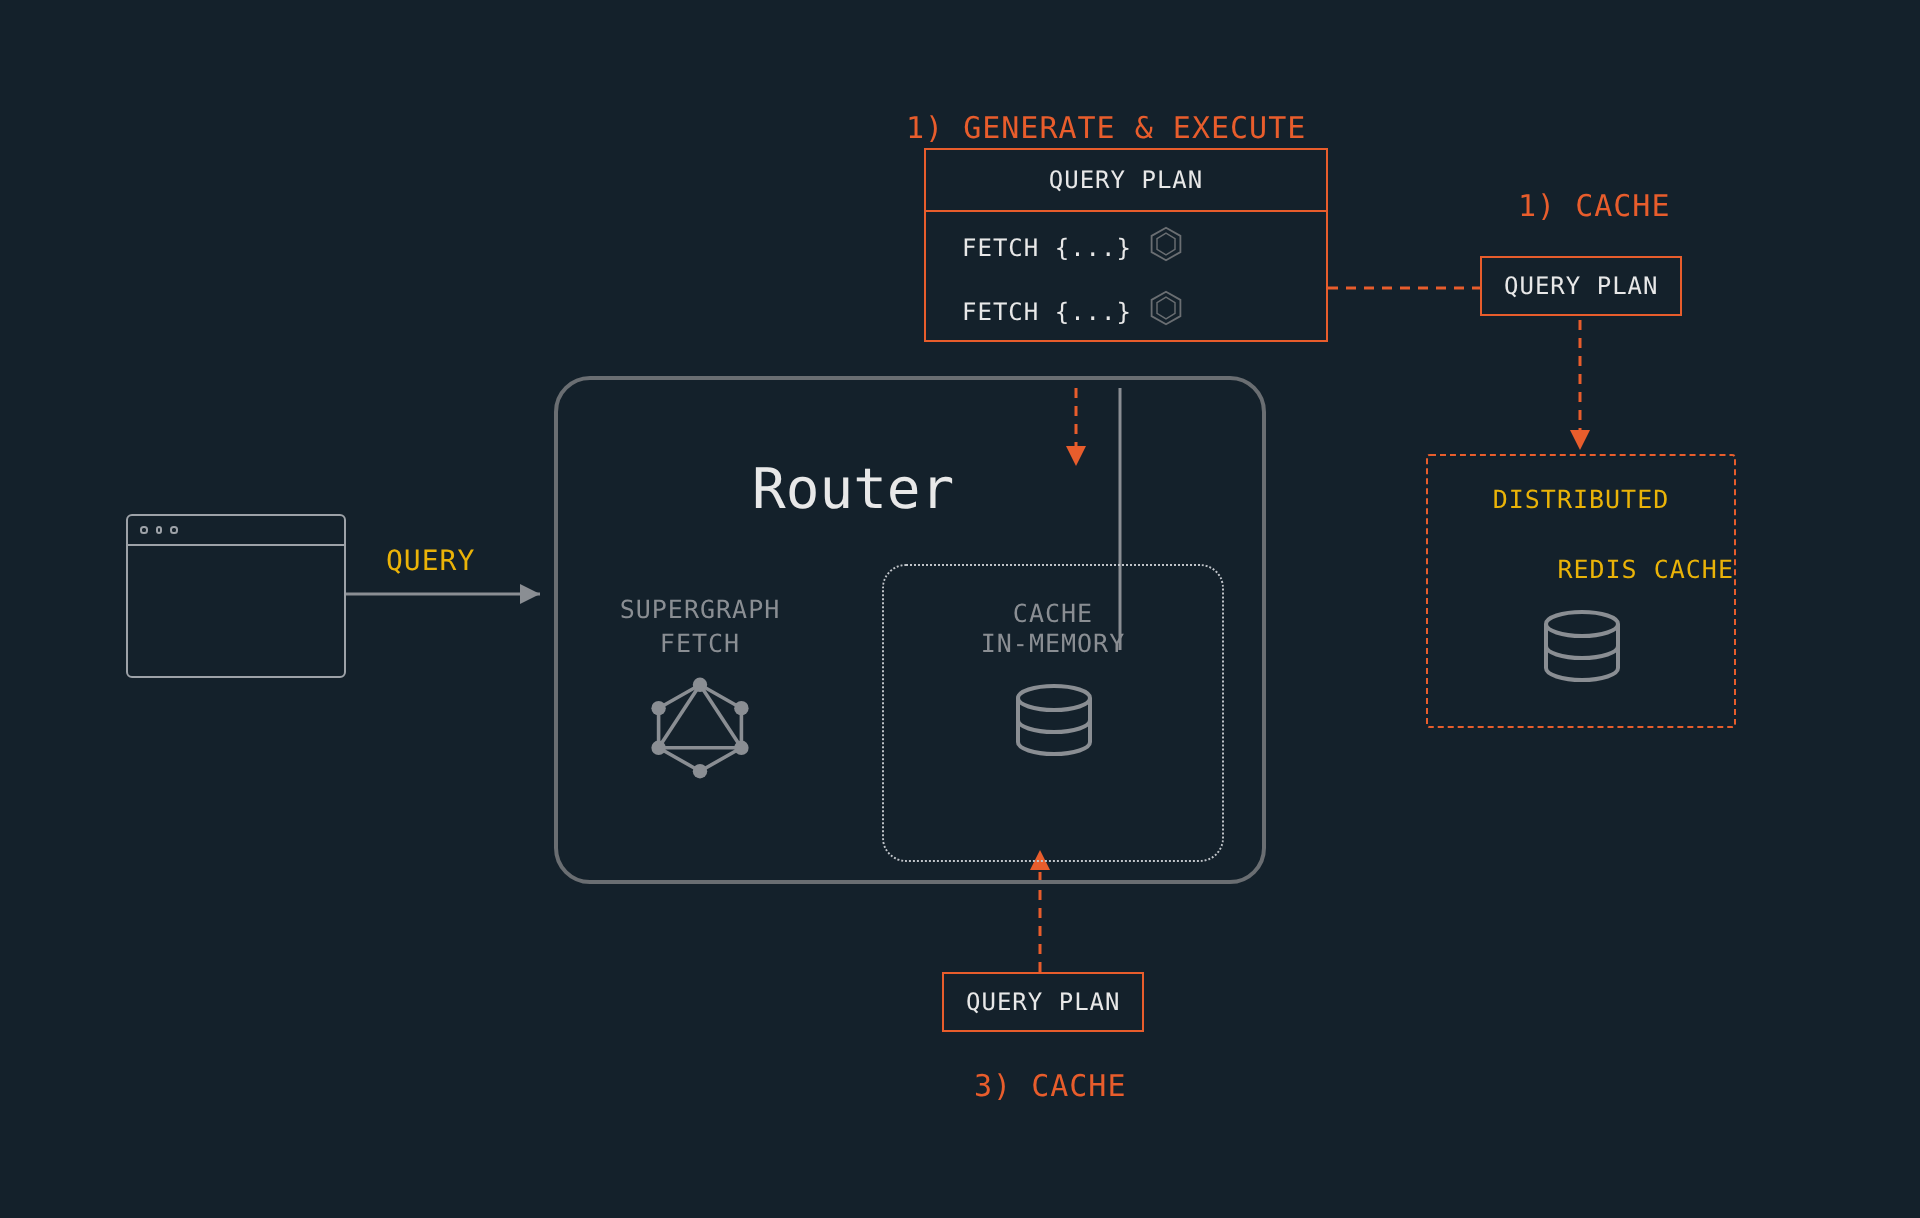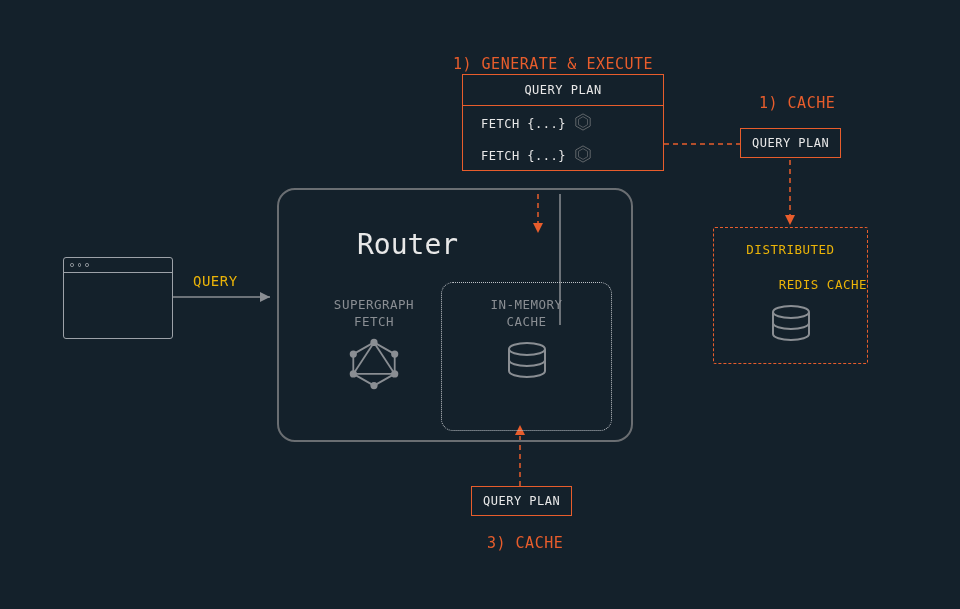--- a/index.html
+++ b/index.html
@@ -137,23 +137,23 @@
     <div class="dot"></div>
     <div class="dot"></div>
     <div class="dot"></div>
   </div>
 </div>
 
 <div class="abs label-14 white" style="left:193px; top:273px;text-align:center;">QUERY</div>
 
 <div class="abs router" style="left:277px; top:188px; width:356px; height:254px;"></div>
 
-<div class="abs router-title" style="left:357px; top:228px;">Router</div>
-
-<div class="abs" style="left:314px; top:297px; width:120px; text-align:center;">
+<div class="abs router-title" style="left:376px; top:228px;">Router</div>
+
+<div class="abs" style="left:290px; top:297px; width:120px; text-align:center;">
   <div class="label-12 gray">SUPERGRAPH</div>
   <div class="label-12 gray" style="margin-top:2px;">FETCH</div>
   <svg viewBox="0 0 60 60" style="width:54px; height:54px; margin-top:8px;">
     <g stroke="#8a8e93" stroke-width="2" fill="none">
       <polygon points="30,6 53,19 53,41 30,54 7,41 7,19"></polygon>
       <line x1="30" y1="6" x2="7" y2="41"></line>
       <line x1="30" y1="6" x2="53" y2="41"></line>
       <line x1="7" y1="41" x2="53" y2="41"></line>
     </g>
     <g fill="#8a8e93">
@@ -161,22 +161,22 @@
       <circle cx="53" cy="19" r="4"></circle>
       <circle cx="53" cy="41" r="4"></circle>
       <circle cx="30" cy="54" r="4"></circle>
       <circle cx="7" cy="41" r="4"></circle>
       <circle cx="7" cy="19" r="4"></circle>
     </g>
   </svg>
 </div>
 
 <div class="abs dotted-box" style="left:441px; top:282px; width:171px; height:149px; text-align:center; padding-top:14px;">
+  <div class="label-12 gray" style="margin-top:2px;">CACHE</div>
   <div class="label-12 gray">IN-MEMORY</div>
-  <div class="label-12 gray" style="margin-top:2px;">CACHE</div>
   <svg class="db-icon" viewBox="0 0 48 40" style="margin-top:12px;">
     <ellipse cx="24" cy="8" rx="18" ry="6" fill="none" stroke="#8a8e93" stroke-width="2"></ellipse>
     <path d="M6 8 V30 a18 6 0 0 0 36 0 V8" fill="none" stroke="#8a8e93" stroke-width="2"></path>
     <path d="M6 19 a18 6 0 0 0 36 0" fill="none" stroke="#8a8e93" stroke-width="2"></path>
   </svg>
 </div>
 
 <div class="abs label-15 orange" style="left:453px; top:45px;margin-top:10px;">1) GENERATE &amp; EXECUTE</div>
 
 <div class="abs qp-box" style="left:462px; top:74px; width:202px;">

